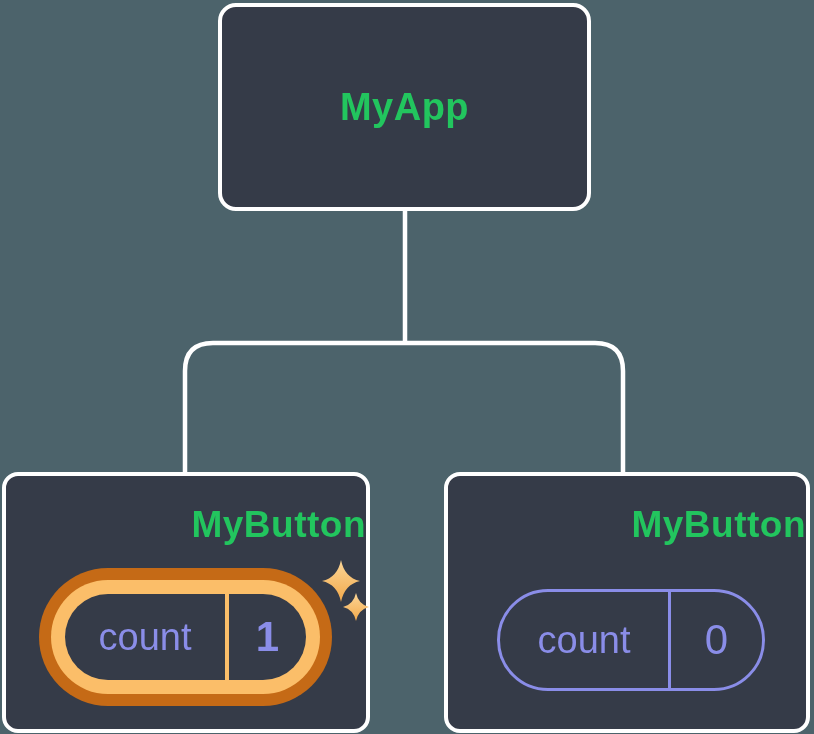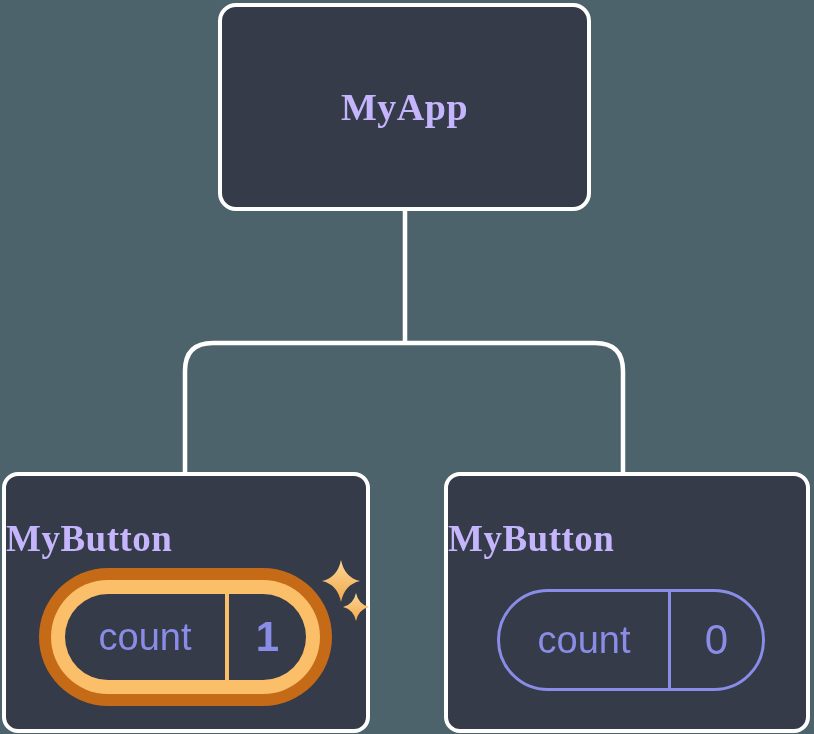--- a/index.html
+++ b/index.html
@@ -18,28 +18,28 @@
     background:var(--node-bg,#353b48);
     border:4px solid #ffffff;
     border-radius:18px;
     box-sizing:border-box;
   }
   .node-root{
     left:218px;top:3px;width:373px;height:208px;
     display:flex;align-items:center;justify-content:center;
   }
   .node-title{
-    color:#c4b5fd;font-size:38px;font-weight:600;letter-spacing:0.5px;font-family:Liberation Serif, serif;
+    color:#22c55e;font-size:38px;font-weight:600;letter-spacing:0.5px;
   }
   .node-child{border-radius:16px;}
   .node-left{left:2px;top:472px;width:368px;height:261px;}
   .node-right{left:444px;top:472px;width:366px;height:261px;}
   .child-title{
-    position:absolute;left:0;right:0;top:41px;
-    text-align:left;font-size:37px;
+    position:absolute;left:0;right:0;top:28px;
+    text-align:right;font-size:37px;
   }
 
   
   .pill-outer{
     position:absolute;left:33px;top:92px;width:293px;height:138px;
     box-sizing:border-box;border-radius:70px;
     background:var(--ring-dark,#c56a16);
     padding:12px;display:flex;
   }
   .pill-mid{

